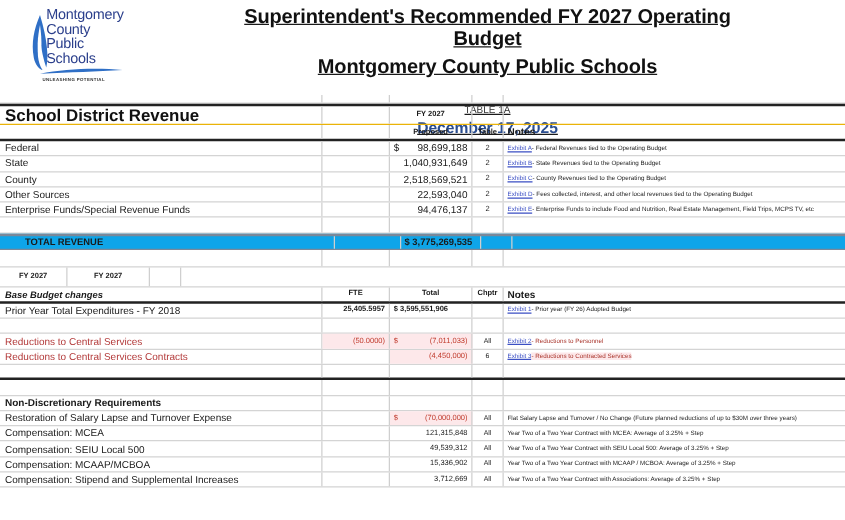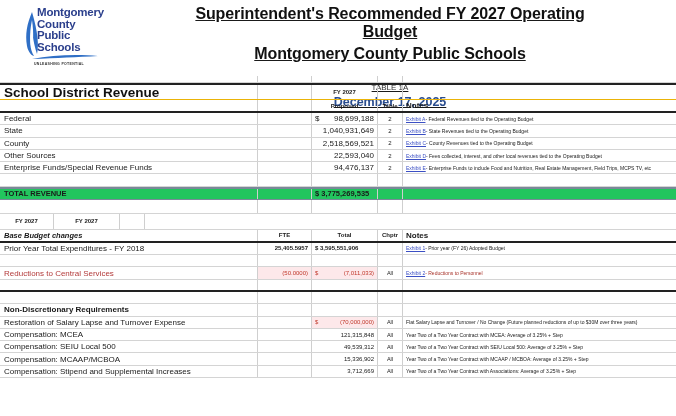--- a/index.html
+++ b/index.html
@@ -2,21 +2,21 @@
 <html><head>
   <meta charset="utf-8">
   <style>
     * { box-sizing: border-box; margin: 0; padding: 0; }
     html, body { width: 676px; height: 416px; overflow: hidden; background: #ffffff; }
     body { font-family: "Liberation Sans", sans-serif; color: #1a1a1a; position: relative; }
 
     .header { position: relative; height: 76px; width: 676px; }
     .logo { position: absolute; left: 24px; top: 4px; width: 72px; height: 64px; }
     .logo .flame { position: absolute; left: 0; top: 6px; width: 16px; height: 48px; }
-    .logo .logo-text { position: absolute; left: 13px; top: 3px; font-weight: bold; font-size: 11.5px; line-height: 11.5px; color: #2b3f8c; letter-spacing: -0.2px; }
+    .logo .logo-text { position: absolute; left: 13px; top: 3px; font-weight: normal; font-size: 11.5px; line-height: 11.5px; color: #2b3f8c; letter-spacing: -0.2px; }
     .logo .logo-text span { display: block; }
     .logo .swoosh { position: absolute; left: 8px; top: 50px; width: 66px; height: 6px; }
     .logo .tagline { position: absolute; left: 10px; top: 58px; font-size: 3.5px; font-weight: bold; color: #333; letter-spacing: 0.3px; white-space: nowrap; }
 
     .titles { position: absolute; left: 180px; top: 0; width: 420px; text-align: center; text-decoration: underline; }
     .title1 { font-size: 16px; font-weight: bold; color: #111; margin-top: 5px; line-height: 18px; letter-spacing: -0.1px; }
     .title2 { font-size: 16px; font-weight: bold; color: #111; line-height: 18px; margin-top: 4px; letter-spacing: -0.1px; }
     .table-label { font-size: 8px; color: #333; margin-top: 20px; line-height: 10px; }
     .date { font-size: 12.5px; font-weight: bold; color: #2a4d8f; margin-top: 2px; line-height: 14px; }
 
@@ -33,21 +33,21 @@
     .thick-top { border-top: 2px solid #222; }
     .thick-bottom { border-bottom: 2px solid #222; }
 
     .section-title { font-size: 13.5px; font-weight: bold; color: #111; }
     .hdr { font-size: 8px; font-weight: bold; }
     .bold { font-weight: bold; }
     .ital { font-style: italic; font-weight: bold; }
     .red { color: #c0392b; }
     .redtext { color: #b33a3a; }
     .pinkbg { background: #fde8ea; }
-    .total-row { background: #22c55e; }
+    .total-row { background: #0ea5e9; padding-left: 16px; }
 
     .dollar { position: absolute; left: 3px; }
     .note { font-size: 5px; color: #222; }
     .note-red { font-size: 5px; color: #a8332a; }
     .exhibit { color: #3b4fc4; text-decoration: underline; font-size: 5px; }
     .tiny { font-size: 6px; }
   </style>
 </head>
 <body>
 
@@ -288,20 +288,37 @@
         <span>(7,011,033)</span>
       </div>
     <div class="cell c4" style="font-size:5.5px;">
         <span>All</span>
       </div>
     <div class="cell c5">
         <a class="exhibit">Exhibit 2</a>
         <span class="note-red"> - Reductions to Personnel</span>
       </div>
   </div>
+  <div class="row r-std">
+    <div class="cell c1 redtext">
+        <span>Reductions to Central Services Contracts</span>
+      </div>
+    <div class="cell c2"></div>
+    <div class="cell c3 red pinkbg tiny">
+        <span class="dollar"></span>
+        <span>(4,450,000)</span>
+      </div>
+    <div class="cell c4" style="font-size:5.5px;">
+        <span>6</span>
+      </div>
+    <div class="cell c5">
+        <a class="exhibit">Exhibit 3</a>
+        <span class="note-red" style="background:#fde8ea;"> - Reductions to Contracted Services</span>
+      </div>
+  </div>
   <div class="row r-std" style="border-bottom:2px solid #222;">
     <div class="cell c1"></div>
       <div class="cell c2"></div>
       <div class="cell c3"></div>
       <div class="cell c4"></div>
       <div class="cell c5"></div>
   </div>
 
   <div class="row r-std">
     <div class="cell c1"></div>

